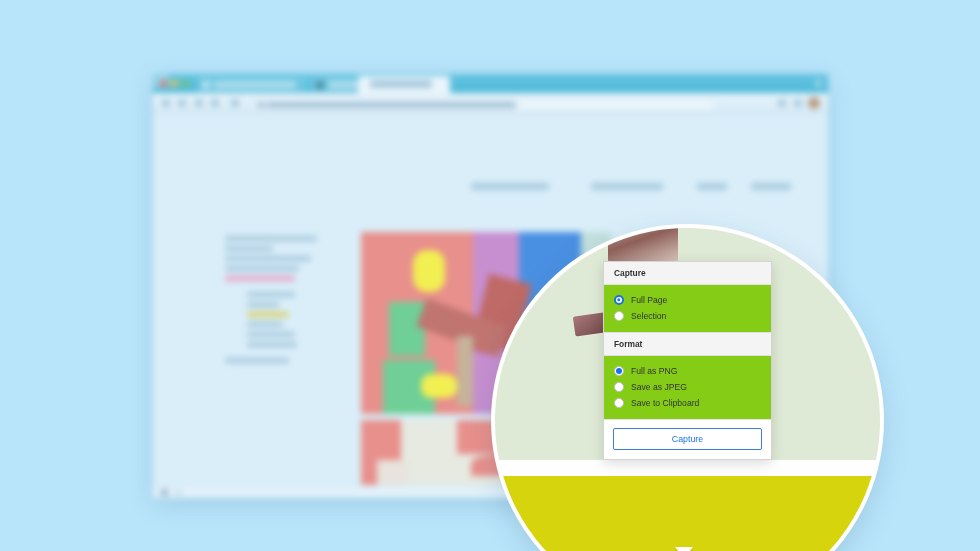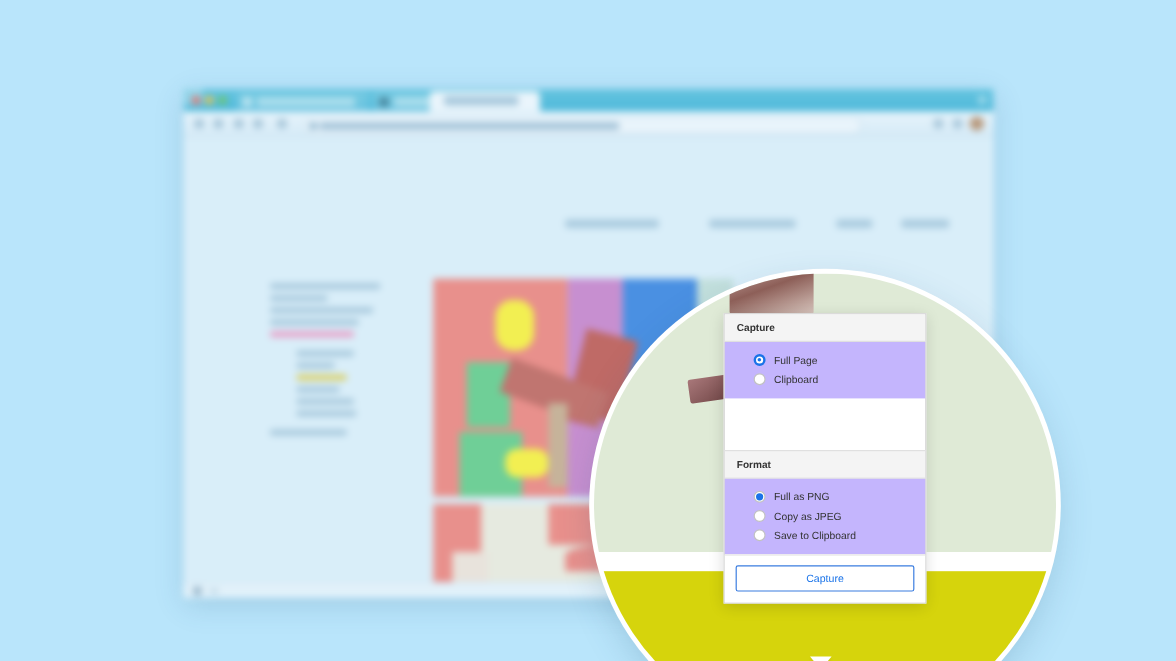--- a/index.html
+++ b/index.html
@@ -122,21 +122,21 @@
     position:absolute;left:108px;top:33px;width:167px;
     background:#ffffff;
     border:1px solid #d4d4d4;
     box-shadow:0 3px 12px rgba(0,0,0,.15);
     font-size:8.6px;color:#2f2f2f;
   }
   .panel-head{
     padding:6px 10px;background:#f4f4f4;border-bottom:1px solid #e0e0e0;
     font-weight:bold;font-size:8.4px;color:#333;
   }
-  .panel-body{padding:7px 10px 8px 24px;background:#c4b5fd;}
+  .panel-body{padding:7px 10px 8px 10px;background:#84cc16;}
   .radio-row{display:flex;align-items:center;height:16px;}
   .radio{
     width:10px;height:10px;border-radius:50%;border:1.3px solid #c2c2c2;background:#fff;
     margin-right:7px;flex:0 0 auto;position:relative;box-sizing:border-box;
   }
   .radio.sel{border-color:#1a73e8;border-width:2.4px;}
   .radio.sel::after{
     content:"";position:absolute;left:50%;top:50%;width:3.4px;height:3.4px;
     border-radius:50%;background:#1a73e8;transform:translate(-50%,-50%);
   }
@@ -287,34 +287,34 @@
 
       <div class="panel-head">Capture</div>
 
       <div class="panel-body">
         <div class="radio-row">
           <span class="radio sel"></span>
           <span class="radio-label">Full Page</span>
         </div>
         <div class="radio-row">
           <span class="radio"></span>
-          <span class="radio-label">Clipboard</span>
+          <span class="radio-label">Selection</span>
         </div>
       </div>
 
-      <div class="panel-head" style="border-top:1px solid #e0e0e0;margin-top:43px;">Format</div>
+      <div class="panel-head" style="border-top:1px solid #e0e0e0;">Format</div>
 
       <div class="panel-body">
         <div class="radio-row">
           <span class="radio sel-fill"></span>
           <span class="radio-label">Full as PNG</span>
         </div>
         <div class="radio-row">
           <span class="radio"></span>
-          <span class="radio-label">Copy as JPEG</span>
+          <span class="radio-label">Save as JPEG</span>
         </div>
         <div class="radio-row">
           <span class="radio"></span>
           <span class="radio-label">Save to Clipboard</span>
         </div>
       </div>
 
       <div class="panel-foot">
         <button id="capture-btn">Capture</button>
       </div>

